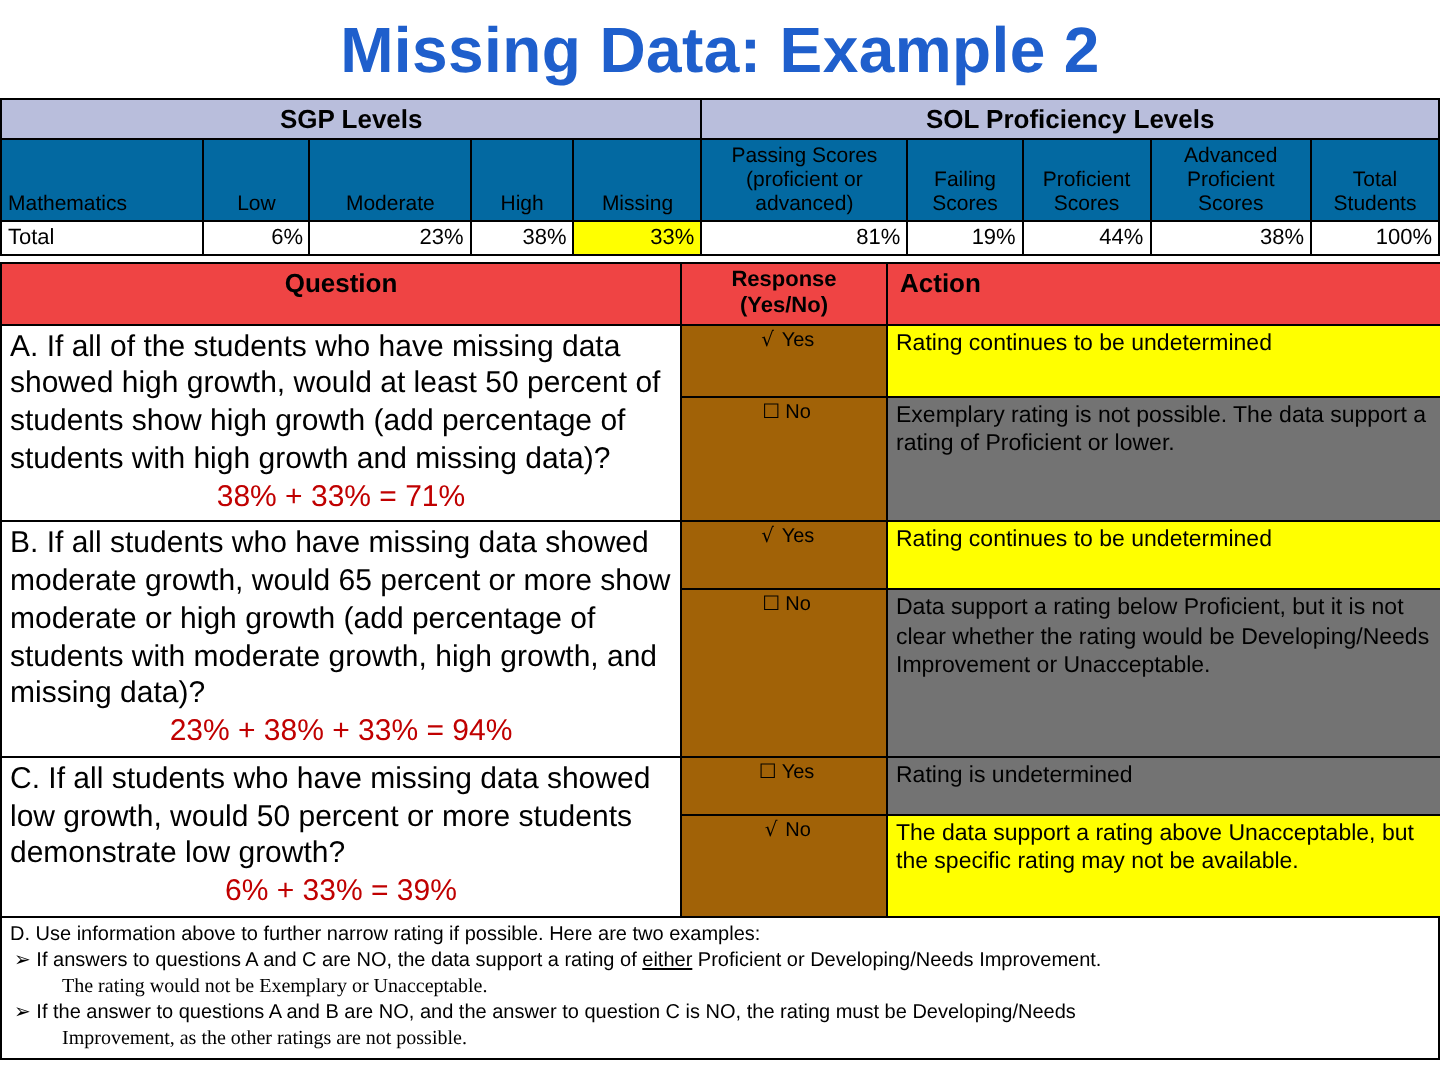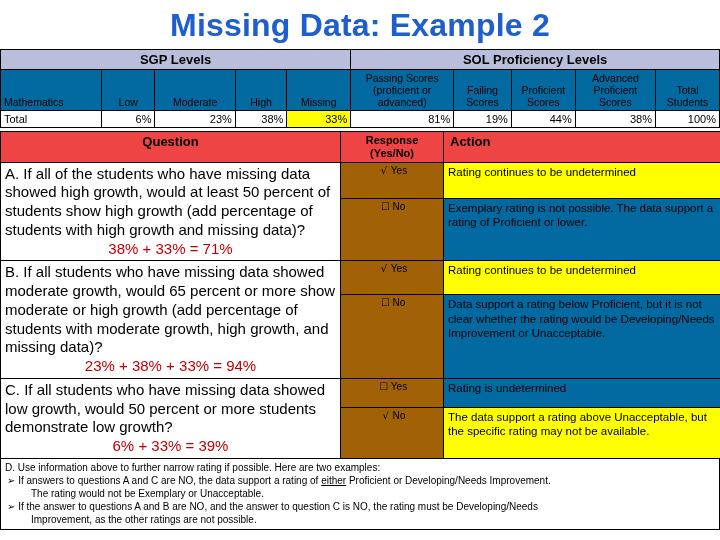--- a/index.html
+++ b/index.html
@@ -123,40 +123,41 @@
     display: inline-block;
     width: 14px;
   }
   .act {
     background: #FFFF00;
     font-size: 11.5px;
     line-height: 1.25;
     vertical-align: middle;
   }
   .act.white {
-    background: #0369a1;
+    background: #737373;
     margin-left: 38px;
   }
   .notes {
     width: 720px;
     box-sizing: border-box;
     border: 1px solid #000000;
     border-top: none;
     font-size: 10px;
     line-height: 1.3;
     padding: 2px 4px 3px 4px;
   }
   .notes .bullet {
     display: block;
     padding-left: 12px;
     text-indent: -10px;
   }
   .notes .sub {
     display: block;
     padding-left: 24px;
+    font-family: Liberation Serif, serif;
   }
   .notes .arrow {
     font-family: "DejaVu Sans", sans-serif;
   }
   u { text-decoration: underline; margin-top: 20px; }
 </style>
 </head>
 <body>
 
 <div class="page">

